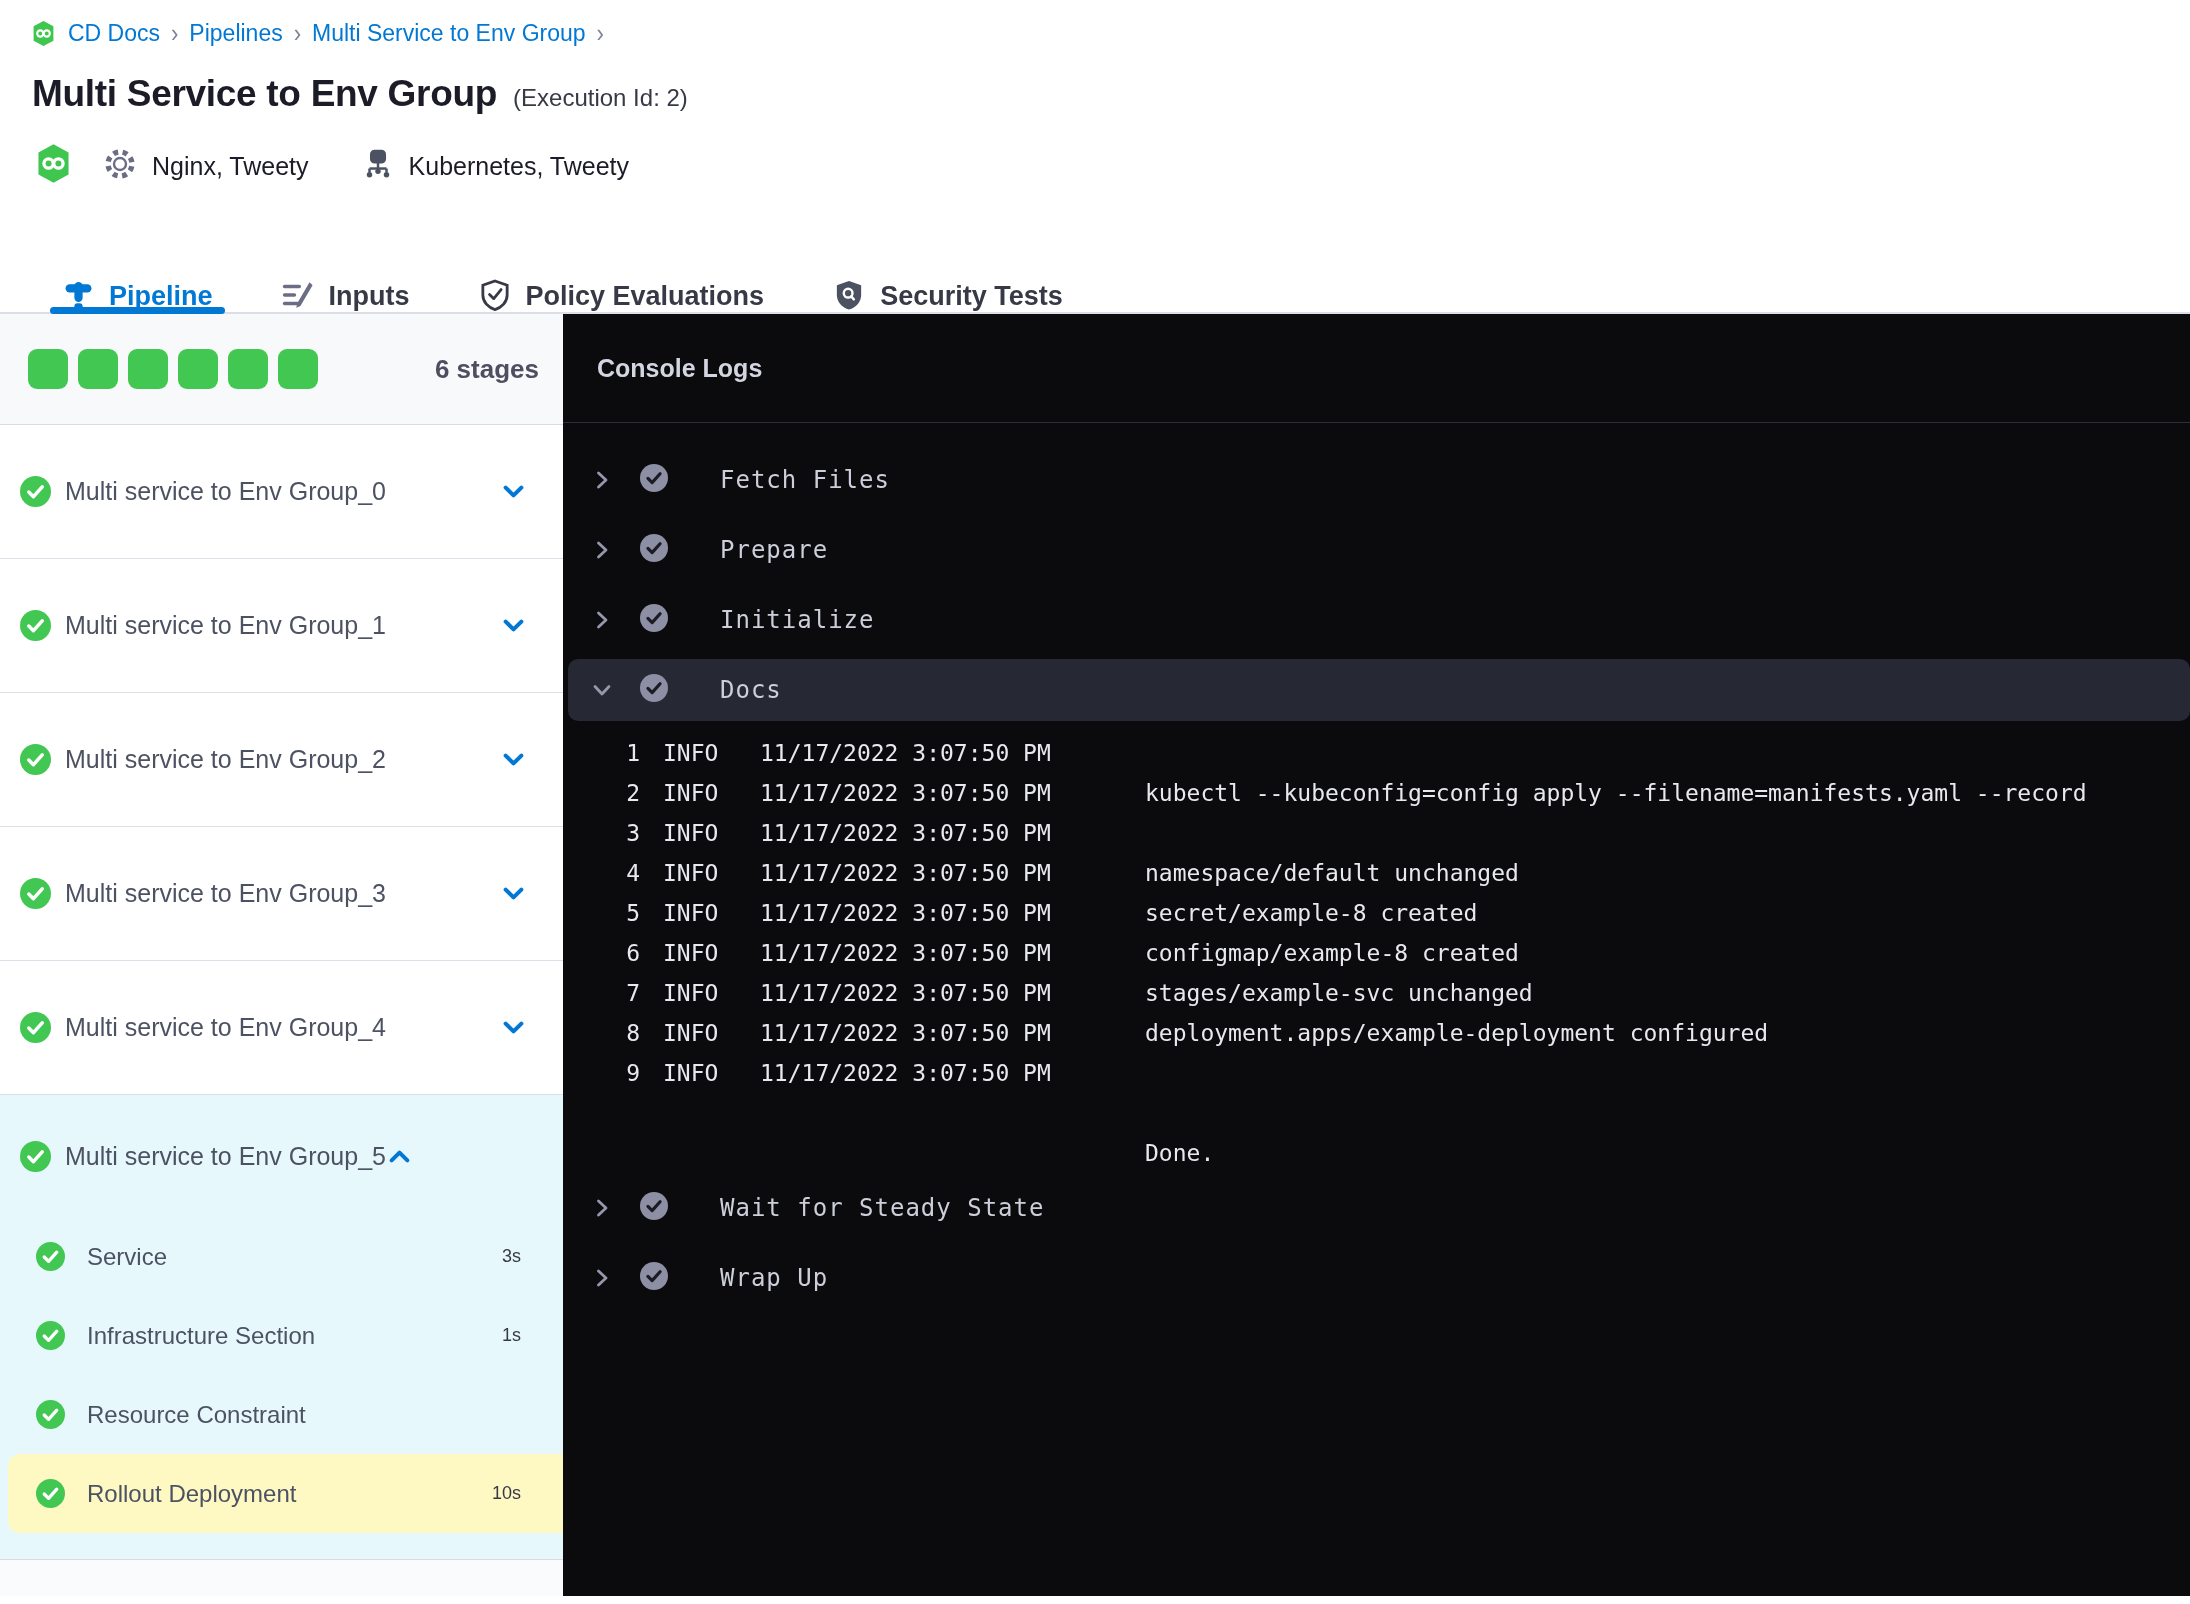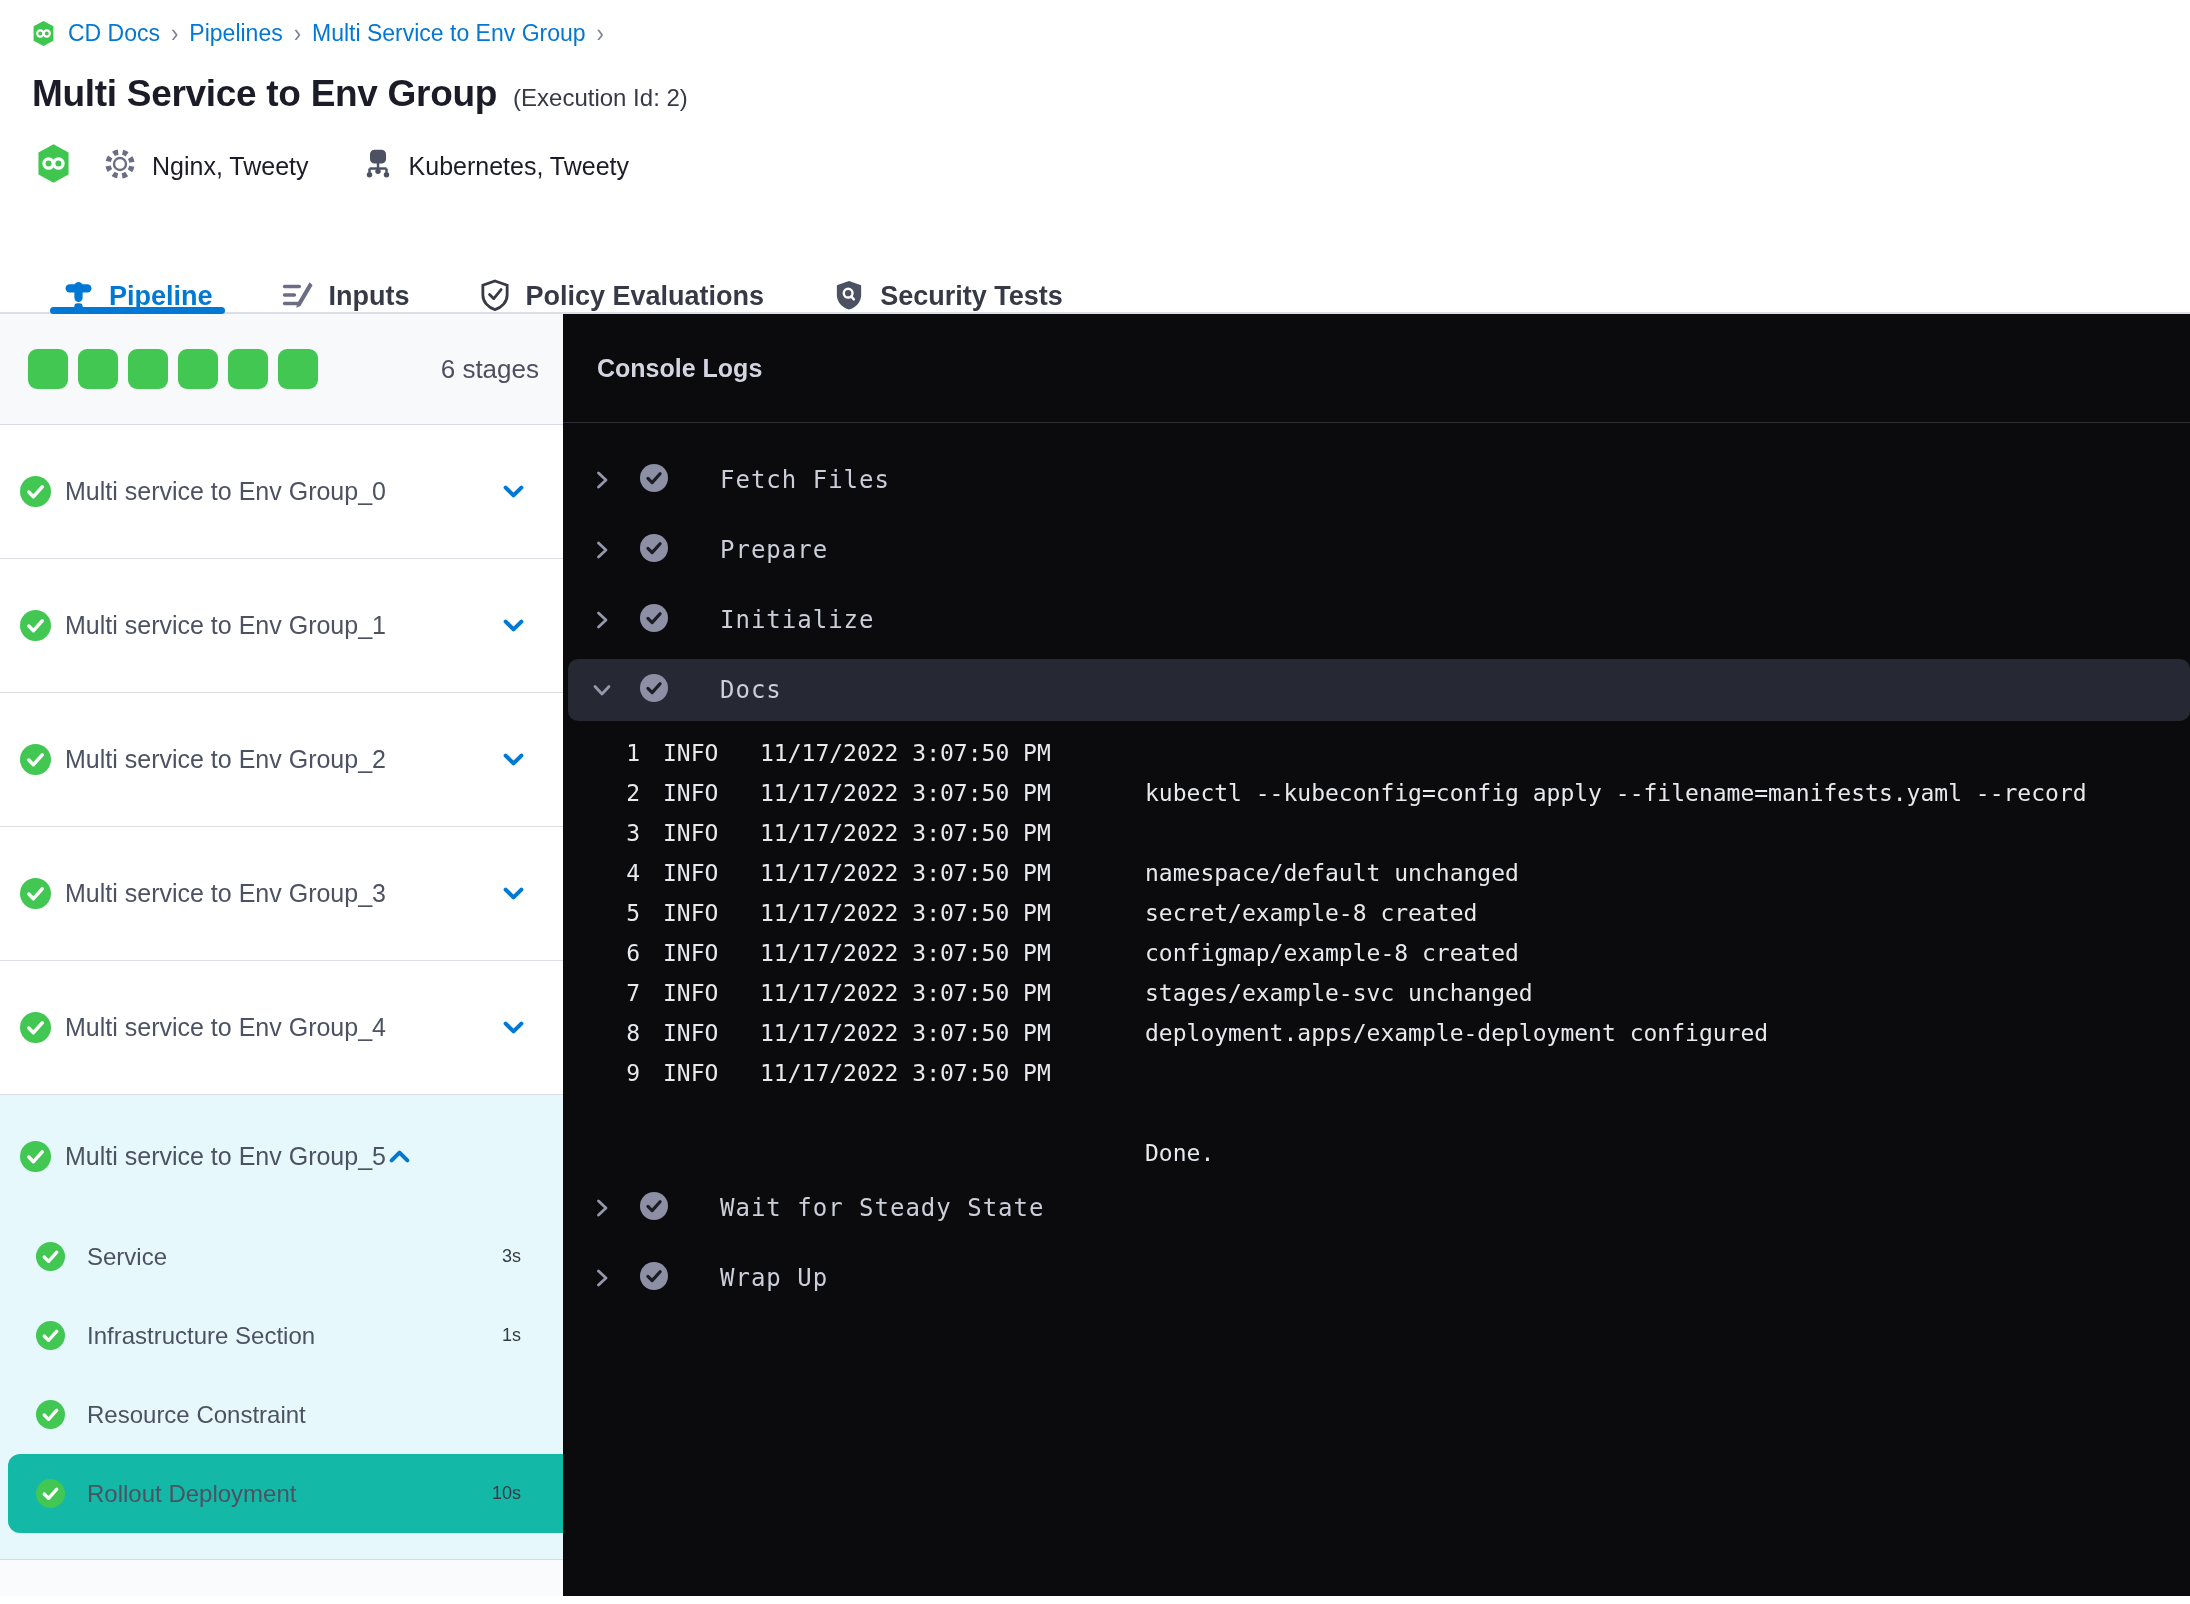--- a/index.html
+++ b/index.html
@@ -23,33 +23,33 @@
   .tab{position:relative;display:flex;align-items:flex-end;gap:14px;height:100%;font-size:27px;font-weight:600;color:#383946;cursor:pointer;}
   .tab.active{color:#0278d5;}
   .tab.active::after{content:"";position:absolute;left:-12px;right:-12px;bottom:-2px;height:7px;border-radius:5px;background:#0278d5;}
 
   
   .body{display:flex;height:1282px;}
   .sidebar{width:563px;flex:none;background:#fafbfd;}
   .console{flex:1;background:#0b0b0e;position:relative;overflow:hidden;}
 
   
-  .summary-row{height:110px;background:#f8f9fb;border-bottom:1px solid #d9dae6;display:flex;align-items:center;padding:0 24px 0 28px;}
+  .summary-row{height:110px;background:#f8f9fb;border-bottom:1px solid #d9dae6;display:flex;align-items:center;padding:0 24px 0 28px;font-weight:bold;}
   .squares{display:flex;gap:10px;}
   .square{width:40px;height:40px;border-radius:9px;background:#42c753;}
   .stages-count{margin-left:auto;font-size:26px;color:#4d4f60;}
   .stage-row{height:133px;background:#ffffff;border-bottom:1px solid #dcdee8;display:flex;align-items:center;padding:0 36px 0 20px;cursor:pointer;}
   .stage-label{margin-left:14px;font-size:25px;color:#4d5263;}
   .stage-row .chev{margin-left:auto;}
   .expanded-group{background:#e7f8fd;border-bottom:1px solid #d9dae6;padding-bottom:26px;}
   .group-header{height:122px;display:flex;align-items:center;padding:0 36px 0 20px;cursor:pointer;}
   .substep{height:79px;display:flex;align-items:center;padding:0 42px 0 36px;cursor:pointer;}
   .substep .stage-label{margin-left:22px;font-size:24px;}
   .substep .duration{margin-left:auto;font-size:18px;color:#383946;}
-  .substep.selected{background:#14b8a6;border-radius:12px 0 0 12px;margin-left:8px;padding-left:28px;}
+  .substep.selected{background:#fef9c3;border-radius:12px 0 0 12px;margin-left:8px;padding-left:28px;}
 
   
   .console-header{height:108px;display:flex;align-items:center;padding-left:34px;border-bottom:1px solid #2e2f36;
                   font-size:25px;font-weight:700;color:#d3d5e0;}
   .console-body{padding-top:22px;}
   .csection{height:70px;display:flex;align-items:center;padding-left:27px;cursor:pointer;
             font-family:"DejaVu Sans Mono",monospace;}
   .csection .ctitle{margin-left:52px;font-size:24px;font-weight:400;color:#ccced9;letter-spacing:1px;}
   .csection .check{margin-left:26px;}
   .csection.expanded{background:#262834;border-radius:10px;height:62px;margin:4px 0 4px 5px;padding-left:22px;}

